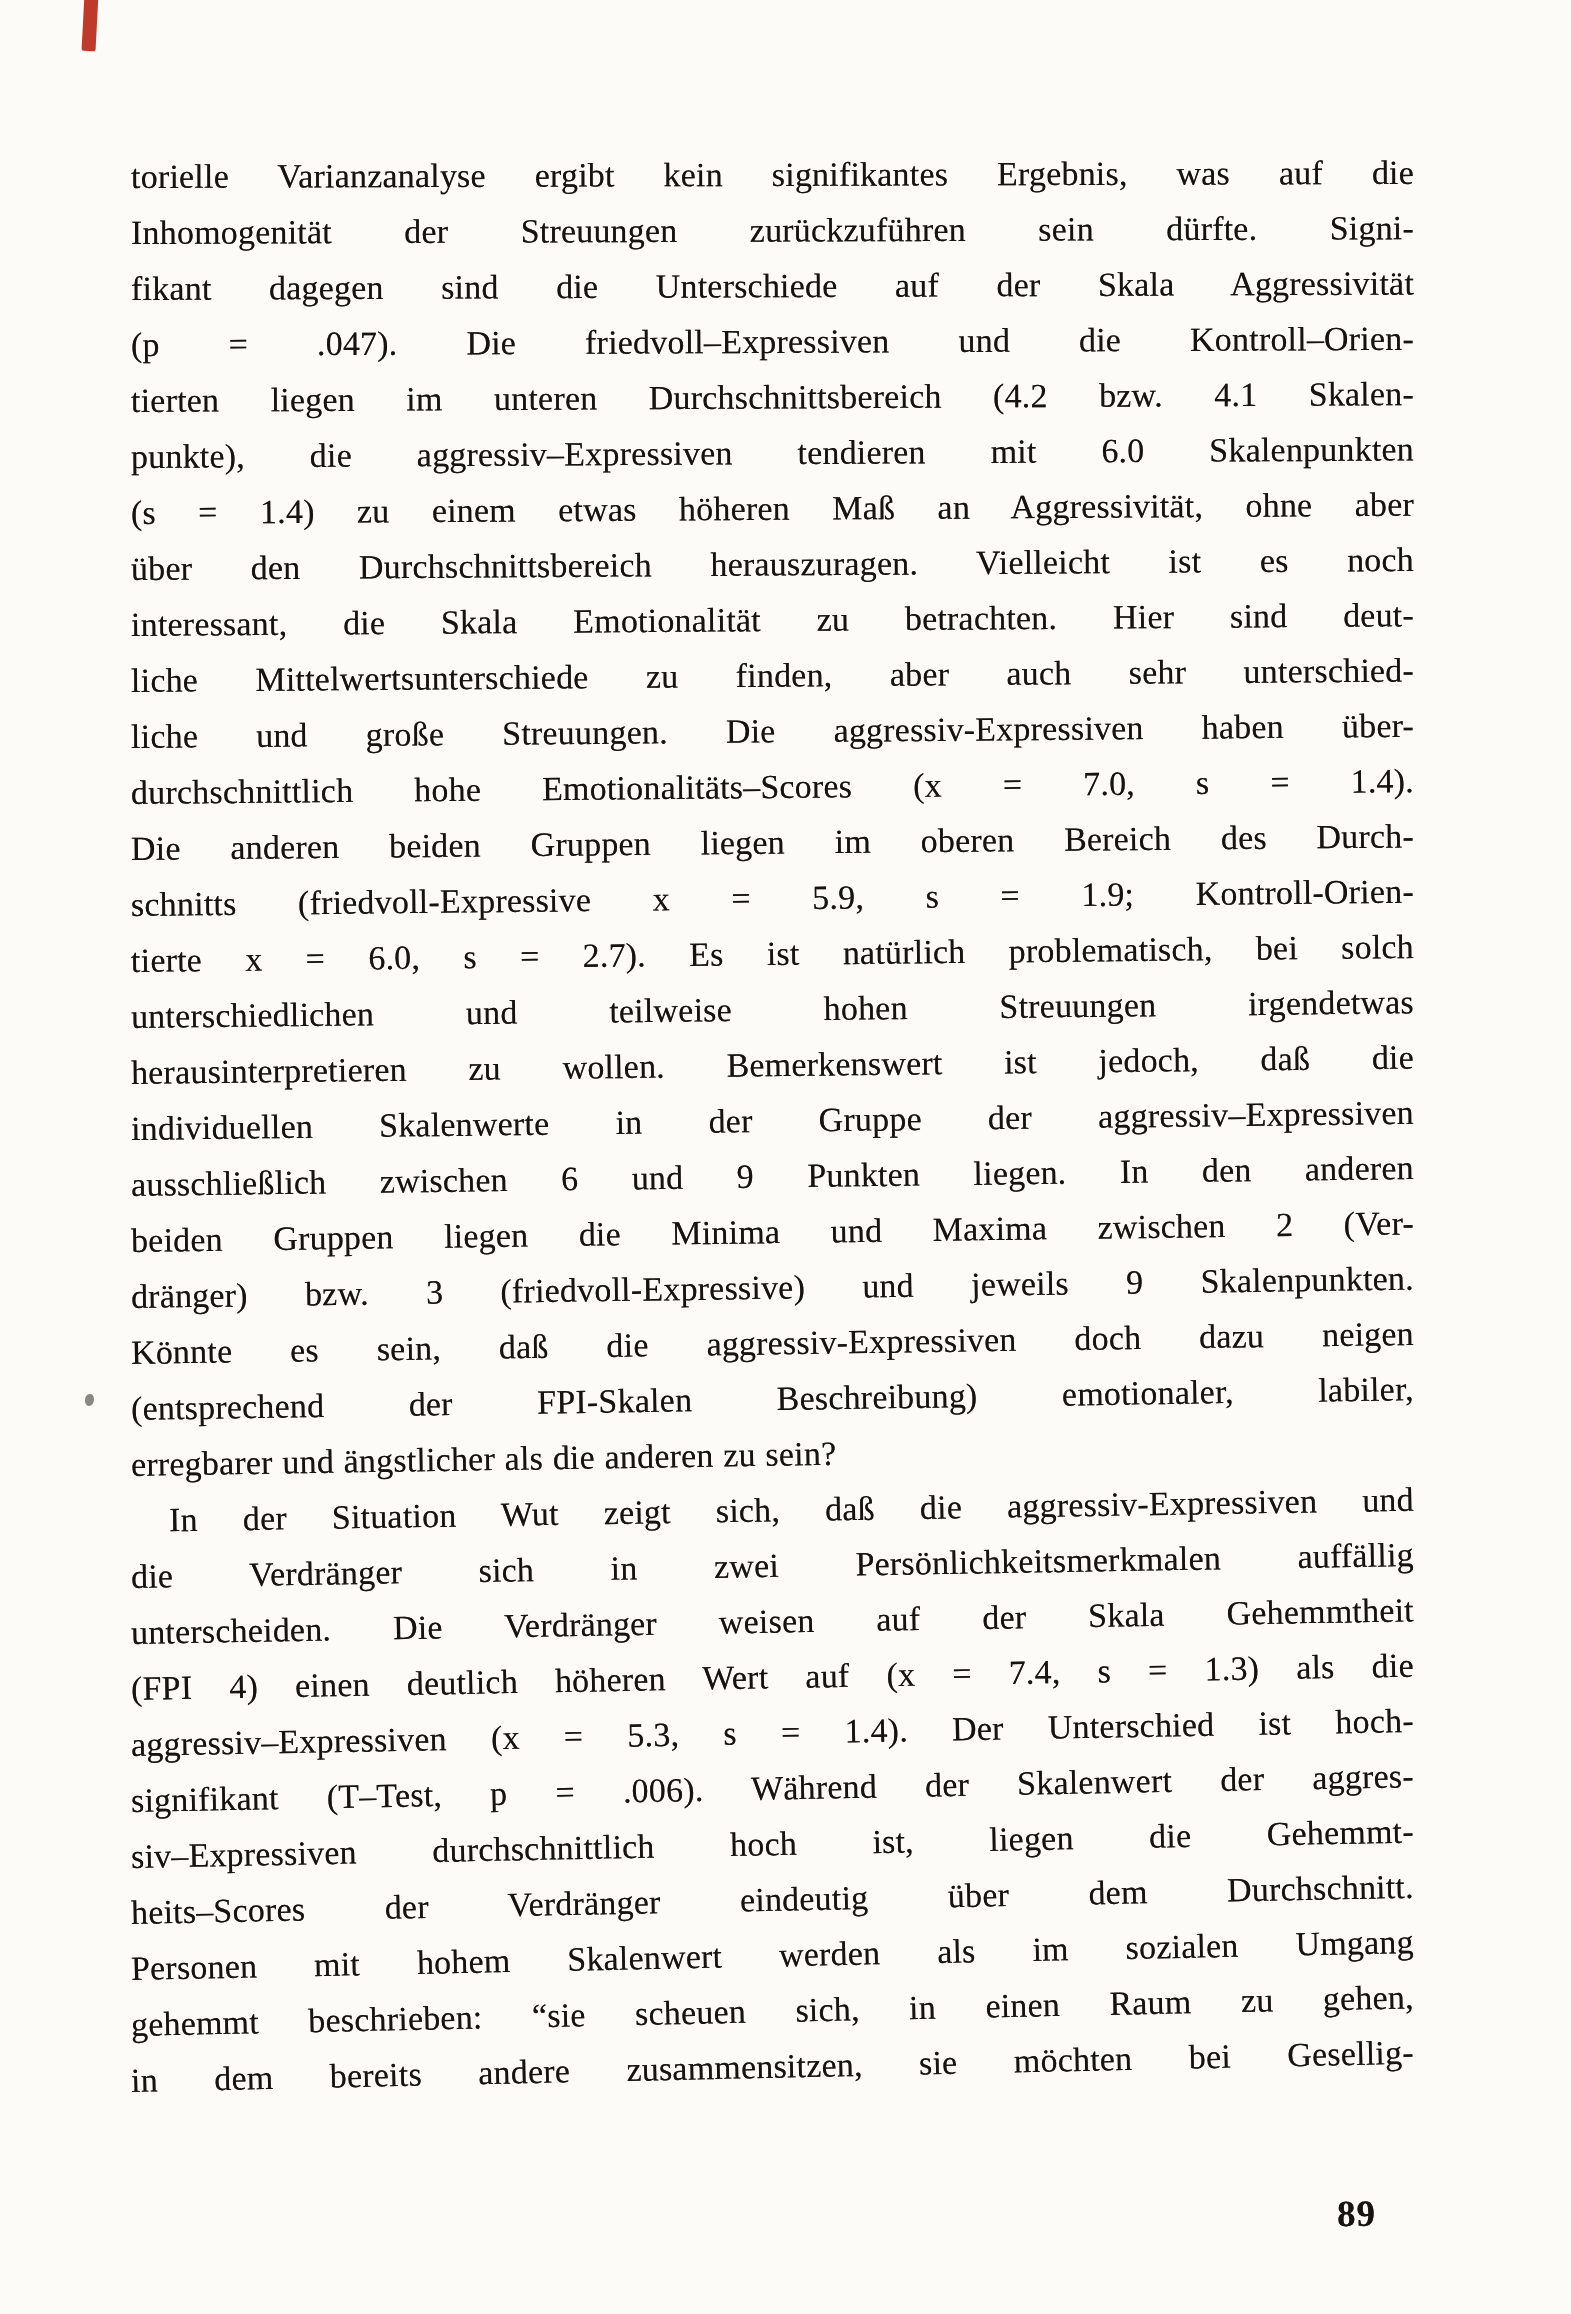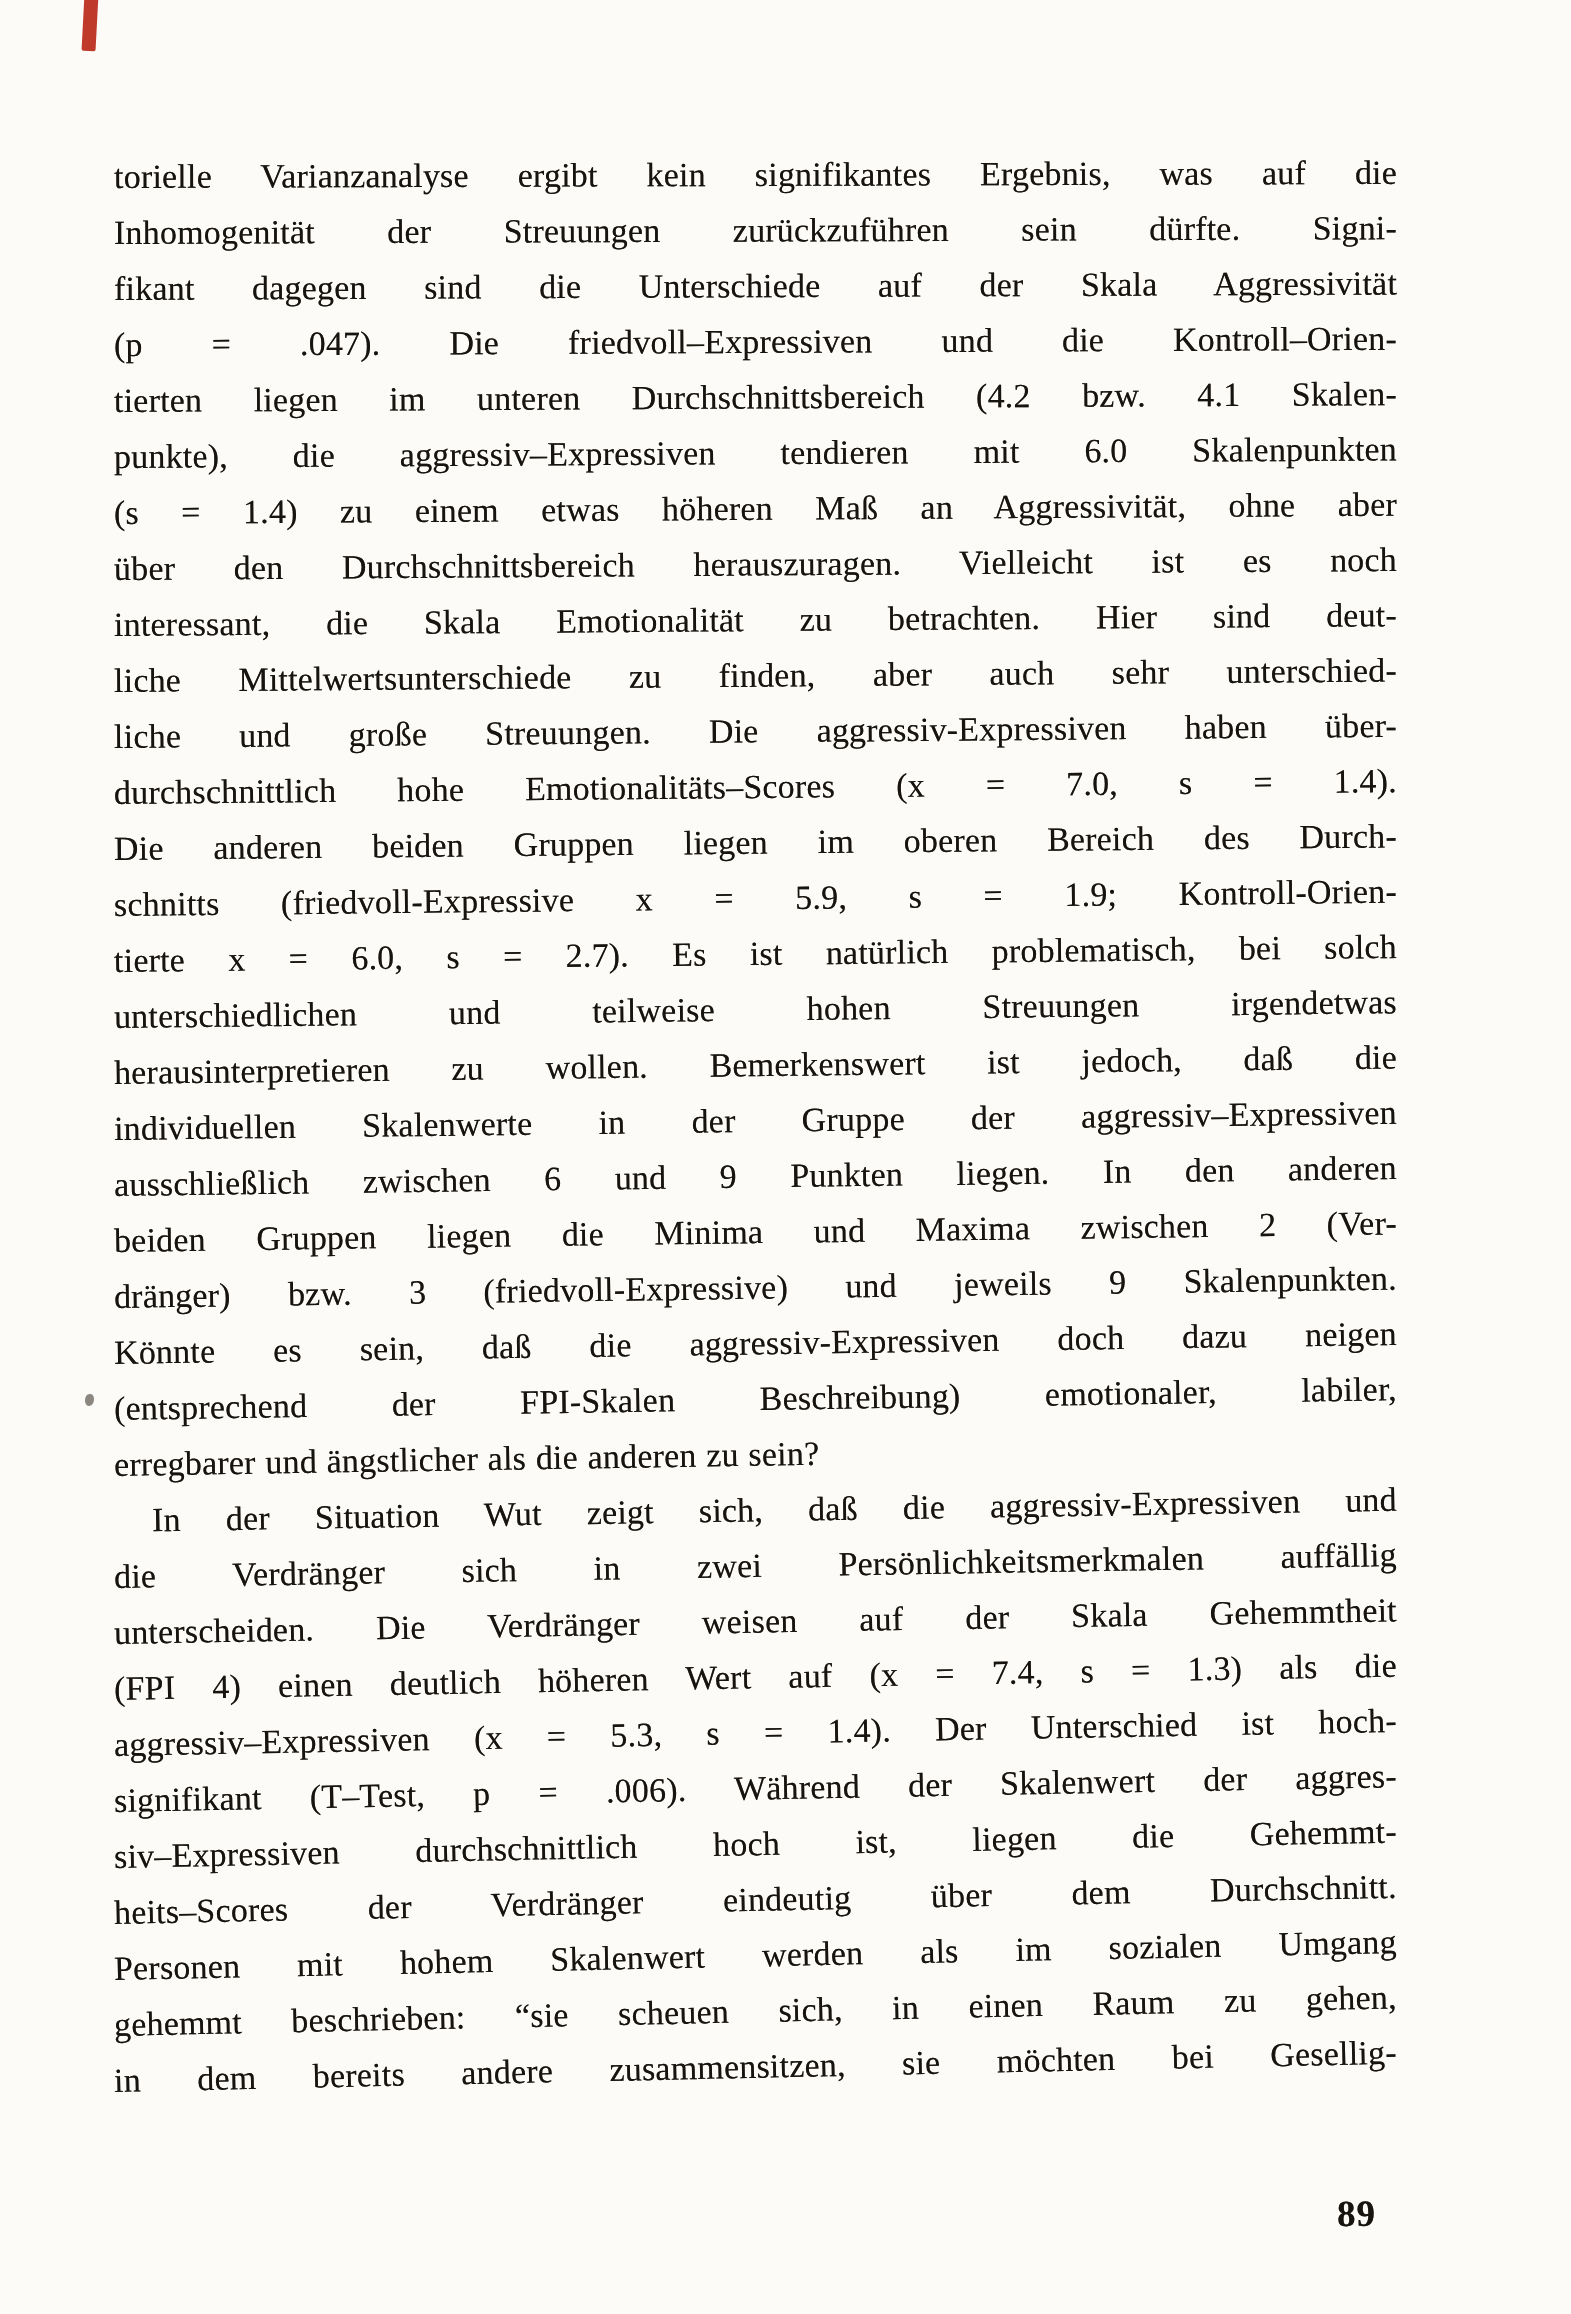--- a/index.html
+++ b/index.html
@@ -9,21 +9,21 @@
     background: var(--paper, #fcfbf8);
     font-family: "Liberation Serif", "DejaVu Serif", serif;
     overflow: hidden;
   }
   .sheet {
     position: absolute;
     inset: 0;
   }
   .text-block {
     position: absolute;
-    left: 114px;
+    left: 131px;
     top: 149px;
     width: 1283px;
   }
   .line {
     font-size: 34px;
     line-height: 56px;
     height: 56px;
     color: var(--ink, #17130e);
     text-align: justify;
     text-align-last: justify;

